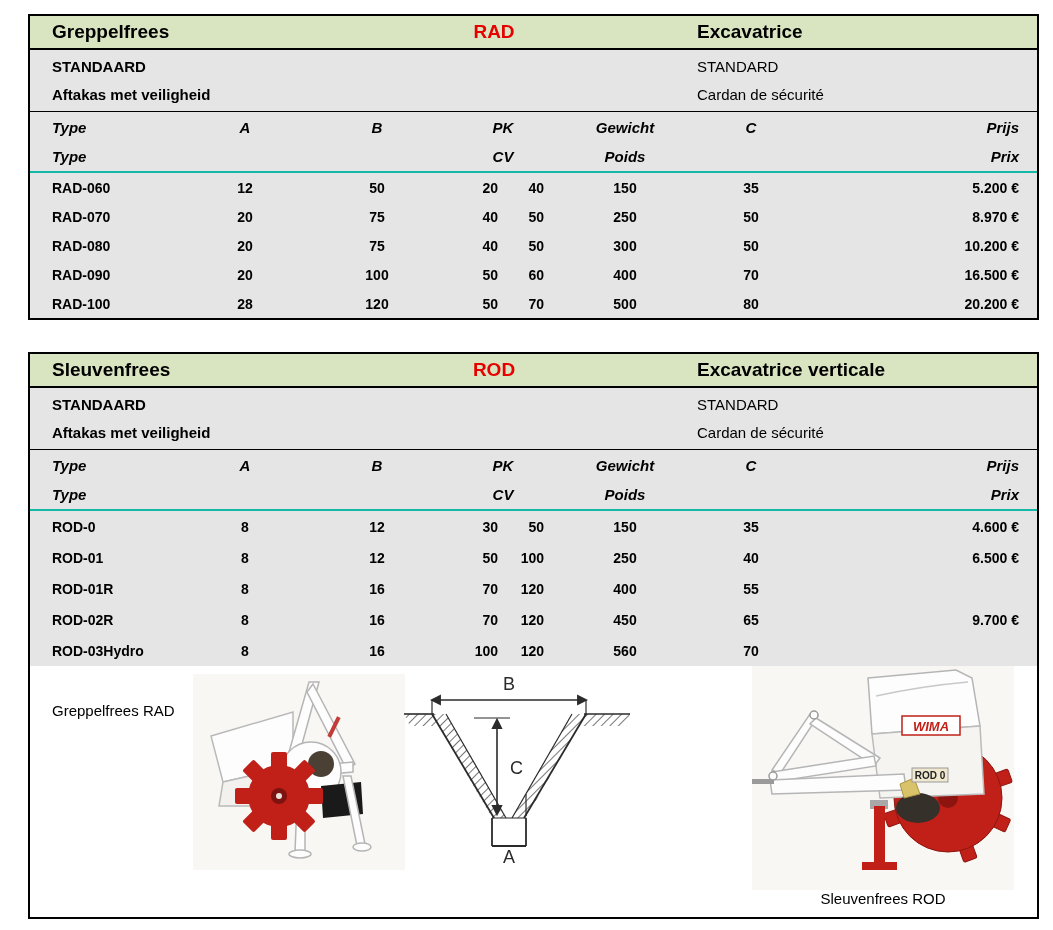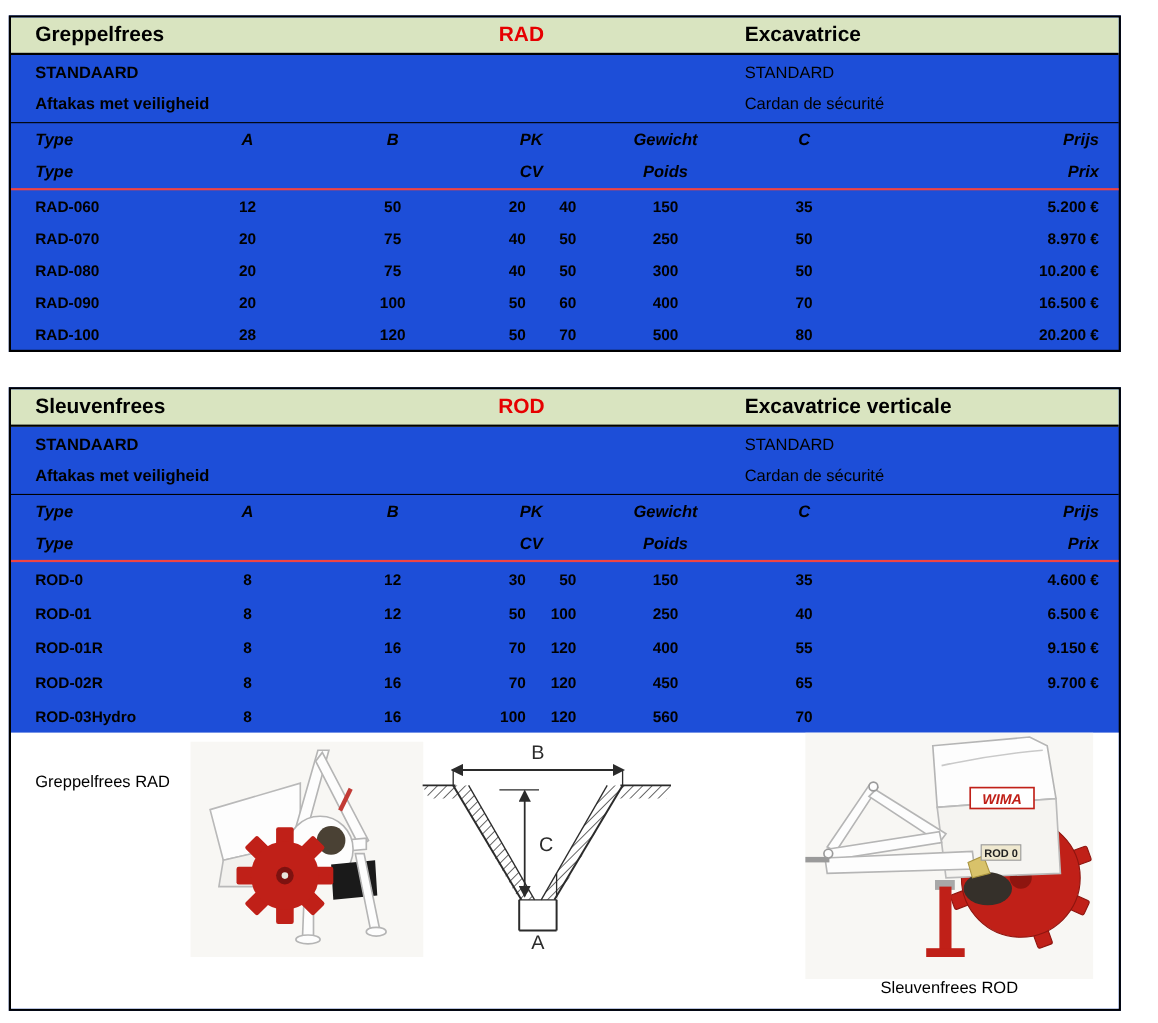--- a/index.html
+++ b/index.html
@@ -3,39 +3,39 @@
 <meta charset="utf-8">
 <style>
   :root{
     --header-bg:#d9e4c0; --accent-red:#e60000; --machine-red:#c02018; --ink:#000;
   }
   html,body{margin:0;padding:0;}
   body{
     width:1053px;height:930px;background:#ffffff;position:relative;overflow:hidden;
     font-family:"Liberation Sans","DejaVu Sans",sans-serif;color:#000;
   }
-  .tbl{position:absolute;left:8px;width:1007px;border:2px solid #000;background:#1d4ed8;}
+  .tbl{position:absolute;left:28px;width:1007px;border:2px solid #000;background:#e5e5e5;}
   #section-rad{top:14px;}
   #section-rod{top:352px;}
 
   .band{height:32px;background:var(--header-bg);border-bottom:2px solid #000;position:relative;
         font-weight:bold;font-size:19px;line-height:32px;}
   .band-left{position:absolute;left:22px;top:0;}
   .band-center{position:absolute;left:0;width:928px;top:0;text-align:center;color:var(--accent-red);}
   .band-right{position:absolute;left:667px;top:0;}
 
   .subrows{border-bottom:1px solid #000;}
   .subrow{position:relative;font-size:15px;}
   .subrow.r1{height:30px;line-height:34px;}
   .subrow.r2{height:31px;line-height:30px;}
   .subrow .l{position:absolute;left:22px;font-weight:bold;}
   .subrow .r{position:absolute;left:667px;}
 
   .grid{display:grid;grid-template-columns:160px 110px 154px 98px 146px 106px 1fr;align-items:center;}
-  .colhead{border-bottom:2px solid #ef4444;font-weight:bold;font-style:italic;font-size:15px;}
+  .colhead{border-bottom:2px solid #14b8a6;font-weight:bold;font-style:italic;font-size:15px;}
   .colhead .grid.h1{height:30px;}
   .colhead .grid.h2{height:29px;}
   .g-type{padding-left:22px;}
   .g-ctr{text-align:center;}
   .g-price{text-align:right;padding-right:18px;}
 
   .rows{font-weight:bold;font-size:14px;}
   #section-rad .row{height:29px;}
   #section-rod .row{height:31px;}
   .c-type{padding-left:22px;}
@@ -227,21 +227,20 @@
       <div class="row grid">
         <span class="c-type">ROD-01R</span>
         <span class="c-num">8</span>
         <span class="c-num">16</span>
         <span class="c-pk">
           <i>70</i>
           <i>120</i>
         </span>
         <span class="c-num">400</span>
         <span class="c-num">55</span>
-        <span class="c-price">9.150 €</span>
       </div>
 
       <div class="row grid">
         <span class="c-type">ROD-02R</span>
         <span class="c-num">8</span>
         <span class="c-num">16</span>
         <span class="c-pk">
           <i>70</i>
           <i>120</i>
         </span>

